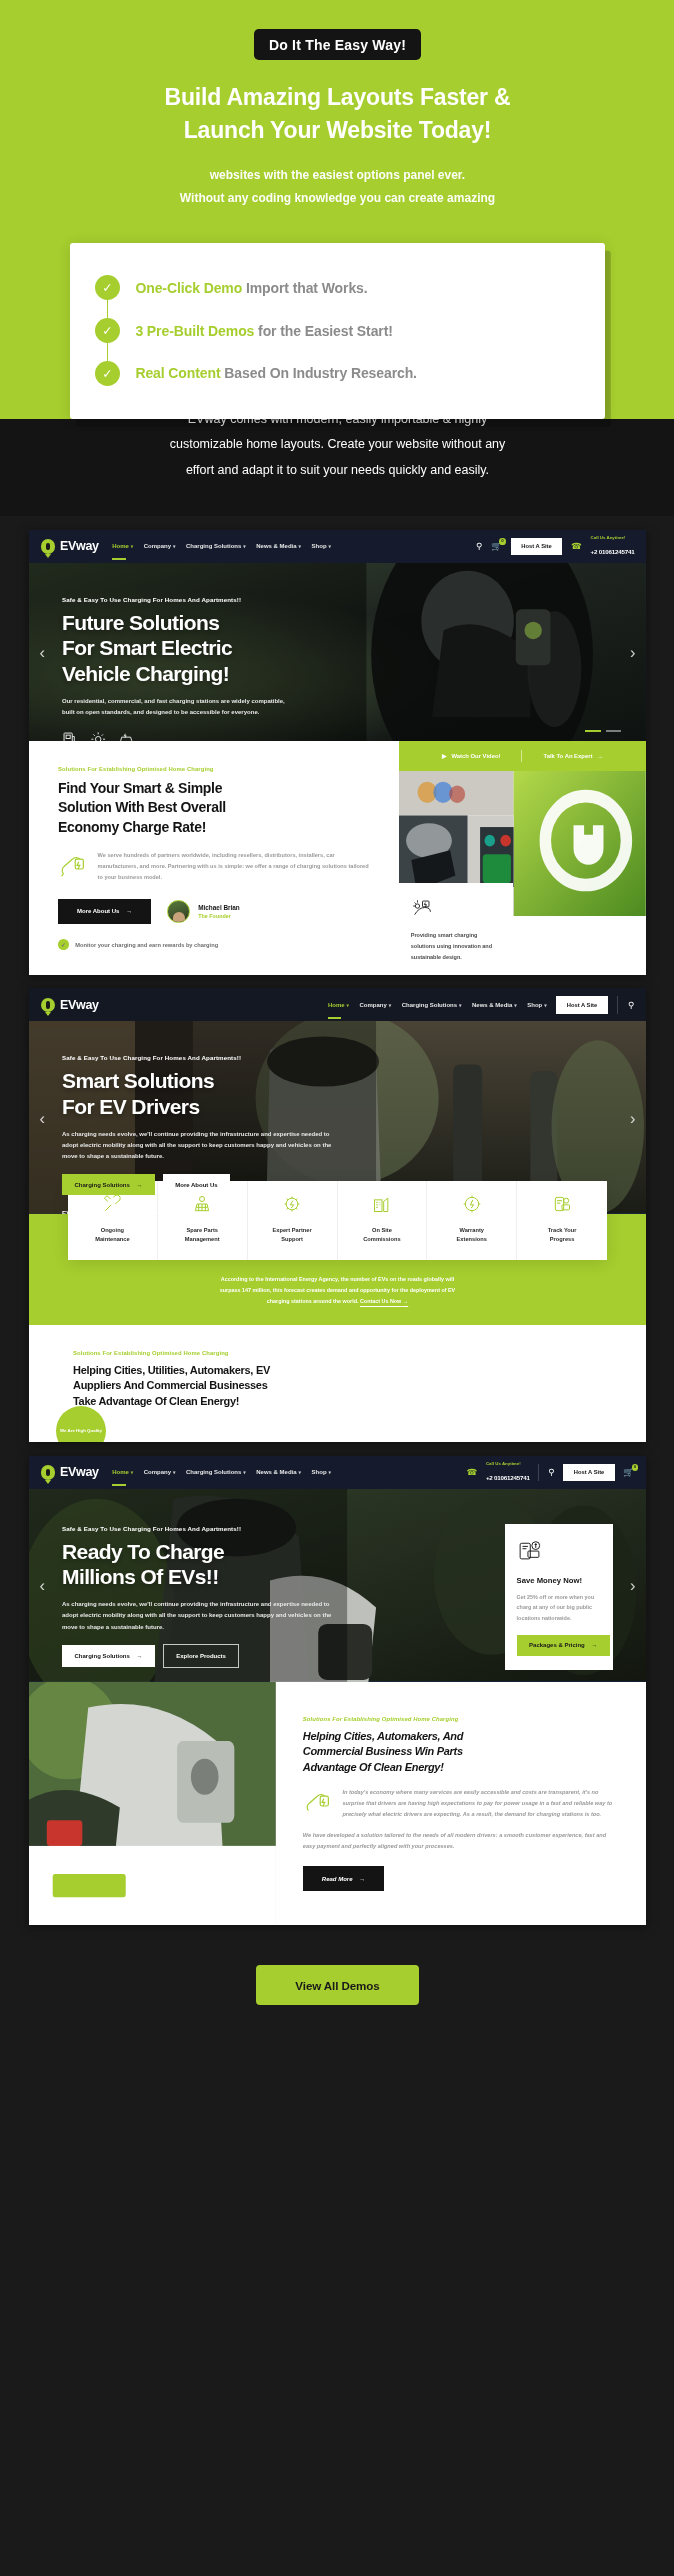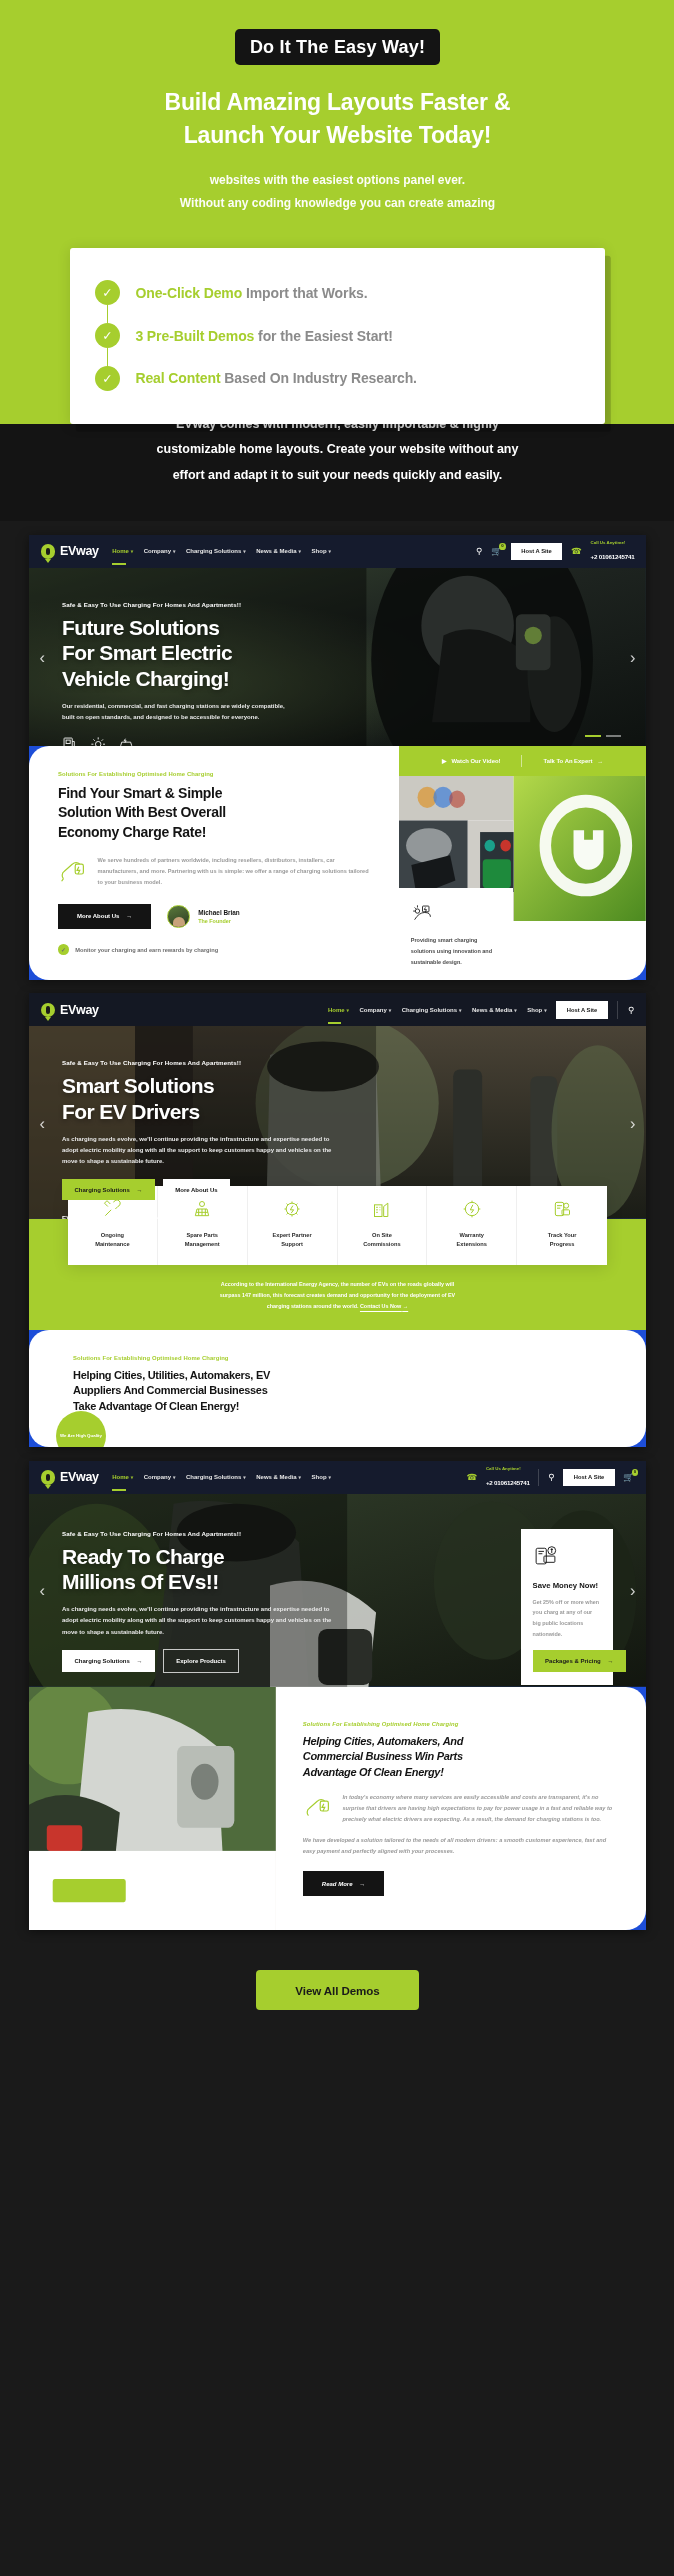--- a/index.html
+++ b/index.html
@@ -8,21 +8,21 @@
     font-family:"Liberation Sans", sans-serif; overflow-x:hidden;
   }
   .page { width:675px; position:relative; }
 
   
   .hero-green {
     background:#a6ce2e; padding:29px 39px 0; text-align:center; position:relative;
   }
   .badge {
     display:inline-block; background:#141414; color:#fff; font-weight:bold;
-    font-size:18px; padding:7.7px 15.4px; border-radius:4.8px; letter-spacing:0.2px;
+    font-size:14px; padding:7.7px 15.4px; border-radius:4.8px; letter-spacing:0.2px;
   }
   .hero-title {
     margin-top:21px; color:#fff; font-weight:bold; font-size:23px;
     line-height:1.42; letter-spacing:-0.2px;
   }
   .hero-sub {
     margin-top:17.3px; color:#ffffff; font-size:12px; font-weight:bold;
     line-height:1.9; opacity:.97;
   }
 
@@ -43,21 +43,21 @@
   .connector { position:absolute; left:11.6px; top:25px; width:1.9px; height:21px; background:#a6ce2e; z-index:1;}
   .feature-text { margin-left:15.4px; font-size:14px; font-weight:bold; color:#8b8b8b; letter-spacing:-0.1px;}
   .feature-text b { color:#a6ce2e; font-weight:bold; }
 
   
   .green-tail { height:40px; background:#a6ce2e; margin-top:-106px; position:relative; z-index:1;}
 
   
   .dark-intro {
     background:#141414; color:#fff; text-align:center;
-    padding:54px 54px 33px; font-size:12.5px; font-weight:bold; line-height:2.05;
+    padding:54px 54px 33px; font-size:12.5px; font-weight:normal; line-height:2.05;
   }
 
   
   .demo {
     margin:13.5px 29px 0; background:#1d4ed8; overflow:hidden; position:relative;
     box-shadow:0 1.9px 9.6px rgba(0,0,0,.5);
   }
   
   .site-nav {
     display:flex; align-items:center; height:33px; padding:0 11.6px;
@@ -128,21 +128,21 @@
   }
   .arrow-nav.l { left:10.6px; } .arrow-nav.r { right:10.6px; }
   .dots { position:absolute; bottom:8.7px; right:25px; display:flex; gap:4.8px; z-index:6;}
   .dot { width:15.4px; height:2.4px; background:rgba(255,255,255,.45); }
   .dot.on { background:#a6ce2e; }
 
   .feat-icons { display:flex; gap:11.6px; margin-top:12.5px; }
   .feat-ic { width:16.4px; height:16.4px; color:#fff; opacity:.92; }
 
   
-  .d-white { background:#fff; position:relative;border-radius:20px; }
+  .d-white { background:#fff; position:relative; }
   .sec-pad { padding:25px 29px; }
   .kicker { color:#a6ce2e; font-size:5.9px; font-weight:bold; letter-spacing:0.1px;}
   .sec-title { color:#141414; font-size:14px; font-weight:bold; line-height:1.42; margin-top:6.7px; letter-spacing:-0.3px;}
   .sec-title.sm { font-size:11px; }
   .sec-body { color:#9a9a9a; font-size:5.6px; font-weight:bold; line-height:2.0; margin-top:9.6px;}
   .with-ic { display:flex; gap:10.6px; margin-top:11.6px; align-items:flex-start;}
   .lg-ic { width:29px; height:29px; flex:0 0 29px; color:#a6ce2e;}
 
   .founder { display:flex; align-items:center; gap:8.7px; }
   .avatar {
@@ -186,21 +186,21 @@
   }
   .svc-note u { text-underline-offset:2.9px; }
 
   .badge-circle {
     position:absolute; left:27px; bottom:-13.5px; width:50px; height:50px; border-radius:50%;
     background:#a6ce2e; color:#fff; font-size:4.4px; font-weight:bold;
     display:flex; align-items:center; justify-content:center; text-align:center; z-index:6;
   }
 
   .save-card {
-    position:absolute; right:33px; top:35px; width:92px; background:#fff; padding:13.5px 11.6px; z-index:6;
+    position:absolute; right:33px; top:35px; width:108px; background:#fff; padding:13.5px 11.6px; z-index:6;
   }
   .save-card h4 { color:#141414; font-size:7.7px; font-weight:bold; margin-top:9.6px;}
   .save-card p { color:#9a9a9a; font-size:5.4px; font-weight:bold; line-height:2.0; margin-top:6.7px;}
 
   
   .cta-wrap { text-align:center; padding:40px 0 33px; background:#1a1a1a;}
   .cta-btn {
     display:inline-block; background:#a6ce2e; color:#1a1a1a; font-size:11.6px; font-weight:bold;
     padding:13.5px 39px; border-radius:3.9px; letter-spacing:-0.1px;
   }

